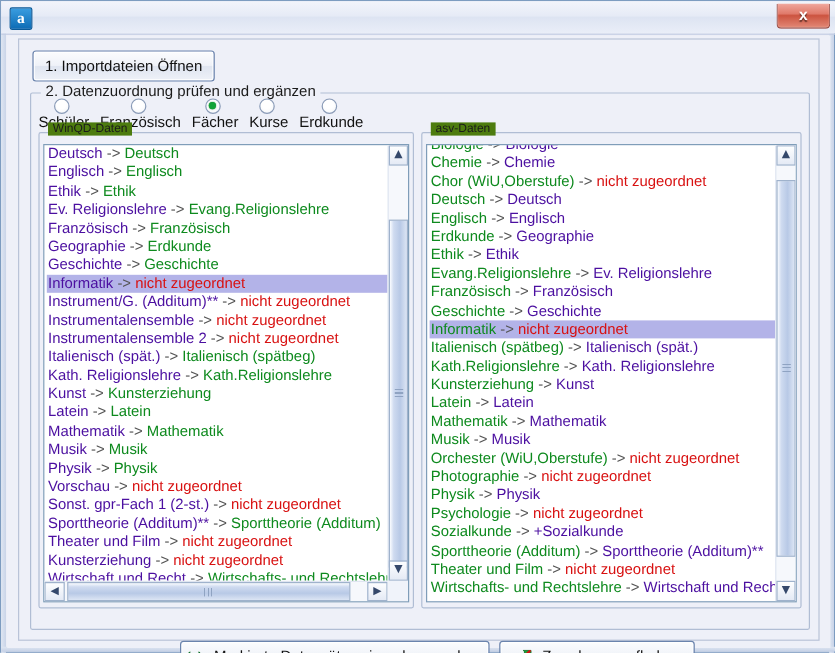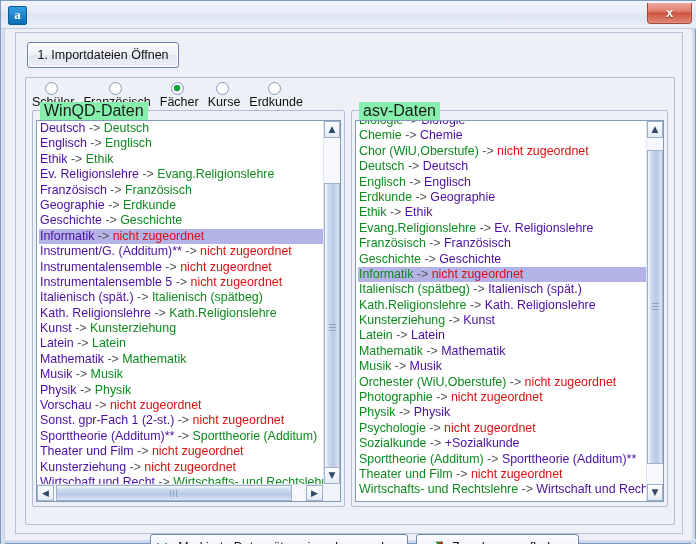--- a/index.html
+++ b/index.html
@@ -173,23 +173,23 @@
     height: 397px;
     border: 1px solid #b0bdd4;
     border-radius: 2px;
     box-sizing: border-box;
   }
   #group-winqd { left: 6px; width: 313px; }
   #group-asv   { left: 325px; width: 317px; }
   .list-legend {
     position: absolute;
     left: 7px; top: -9px;
-    background: #86efac;
+    background: #4d7c0f;
     padding: 0 4px;
-    font-size: 16px;
+    font-size: 10px;
     color: #1b1b1b;
     white-space: nowrap;
   }
 
   .listbox {
     position: absolute;
     left: 3px; top: 9px;
     bottom: 4px;
     right: 3px;
     background: #ffffff;
@@ -352,20 +352,21 @@
       <div class="x">x</div>
     </div>
   </div>
 
   <div id="client">
     <div id="client-inner">
 
       <div id="import-button">1. Importdateien Öffnen</div>
 
       <div id="group-data">
+        <div id="group-data-legend">2. Datenzuordnung prüfen und ergänzen</div>
 
         <div id="radio-row">
             <div class="radio-item">
               <span class="radio-circle"></span>
               <span class="radio-label">Schüler</span>
             </div>
             <div class="radio-item">
               <span class="radio-circle"></span>
               <span class="radio-label">Französisch</span>
             </div>
@@ -392,21 +393,21 @@
                   <div class="list-row"><span class="src-l">Deutsch</span><span class="arrow"> -&gt; </span><span class="tgt-ok-l">Deutsch</span></div>
                   <div class="list-row"><span class="src-l">Englisch</span><span class="arrow"> -&gt; </span><span class="tgt-ok-l">Englisch</span></div>
                   <div class="list-row"><span class="src-l">Ethik</span><span class="arrow"> -&gt; </span><span class="tgt-ok-l">Ethik</span></div>
                   <div class="list-row"><span class="src-l">Ev. Religionslehre</span><span class="arrow"> -&gt; </span><span class="tgt-ok-l">Evang.Religionslehre</span></div>
                   <div class="list-row"><span class="src-l">Französisch</span><span class="arrow"> -&gt; </span><span class="tgt-ok-l">Französisch</span></div>
                   <div class="list-row"><span class="src-l">Geographie</span><span class="arrow"> -&gt; </span><span class="tgt-ok-l">Erdkunde</span></div>
                   <div class="list-row"><span class="src-l">Geschichte</span><span class="arrow"> -&gt; </span><span class="tgt-ok-l">Geschichte</span></div>
                   <div class="list-row selected"><span class="src-l">Informatik</span><span class="arrow"> -&gt; </span><span class="tgt-bad">nicht zugeordnet</span></div>
                   <div class="list-row"><span class="src-l">Instrument/G. (Additum)**</span><span class="arrow"> -&gt; </span><span class="tgt-bad">nicht zugeordnet</span></div>
                   <div class="list-row"><span class="src-l">Instrumentalensemble</span><span class="arrow"> -&gt; </span><span class="tgt-bad">nicht zugeordnet</span></div>
-                  <div class="list-row"><span class="src-l">Instrumentalensemble 5</span><span class="arrow"> -&gt; </span><span class="tgt-bad">nicht zugeordnet</span></div>
+                  <div class="list-row"><span class="src-l">Instrumentalensemble 2</span><span class="arrow"> -&gt; </span><span class="tgt-bad">nicht zugeordnet</span></div>
                   <div class="list-row"><span class="src-l">Italienisch (spät.)</span><span class="arrow"> -&gt; </span><span class="tgt-ok-l">Italienisch (spätbeg)</span></div>
                   <div class="list-row"><span class="src-l">Kath. Religionslehre</span><span class="arrow"> -&gt; </span><span class="tgt-ok-l">Kath.Religionslehre</span></div>
                   <div class="list-row"><span class="src-l">Kunst</span><span class="arrow"> -&gt; </span><span class="tgt-ok-l">Kunsterziehung</span></div>
                   <div class="list-row"><span class="src-l">Latein</span><span class="arrow"> -&gt; </span><span class="tgt-ok-l">Latein</span></div>
                   <div class="list-row"><span class="src-l">Mathematik</span><span class="arrow"> -&gt; </span><span class="tgt-ok-l">Mathematik</span></div>
                   <div class="list-row"><span class="src-l">Musik</span><span class="arrow"> -&gt; </span><span class="tgt-ok-l">Musik</span></div>
                   <div class="list-row"><span class="src-l">Physik</span><span class="arrow"> -&gt; </span><span class="tgt-ok-l">Physik</span></div>
                   <div class="list-row"><span class="src-l">Vorschau</span><span class="arrow"> -&gt; </span><span class="tgt-bad">nicht zugeordnet</span></div>
                   <div class="list-row"><span class="src-l">Sonst. gpr-Fach 1 (2-st.)</span><span class="arrow"> -&gt; </span><span class="tgt-bad">nicht zugeordnet</span></div>
                   <div class="list-row"><span class="src-l">Sporttheorie (Additum)**</span><span class="arrow"> -&gt; </span><span class="tgt-ok-l">Sporttheorie (Additum)</span></div>

